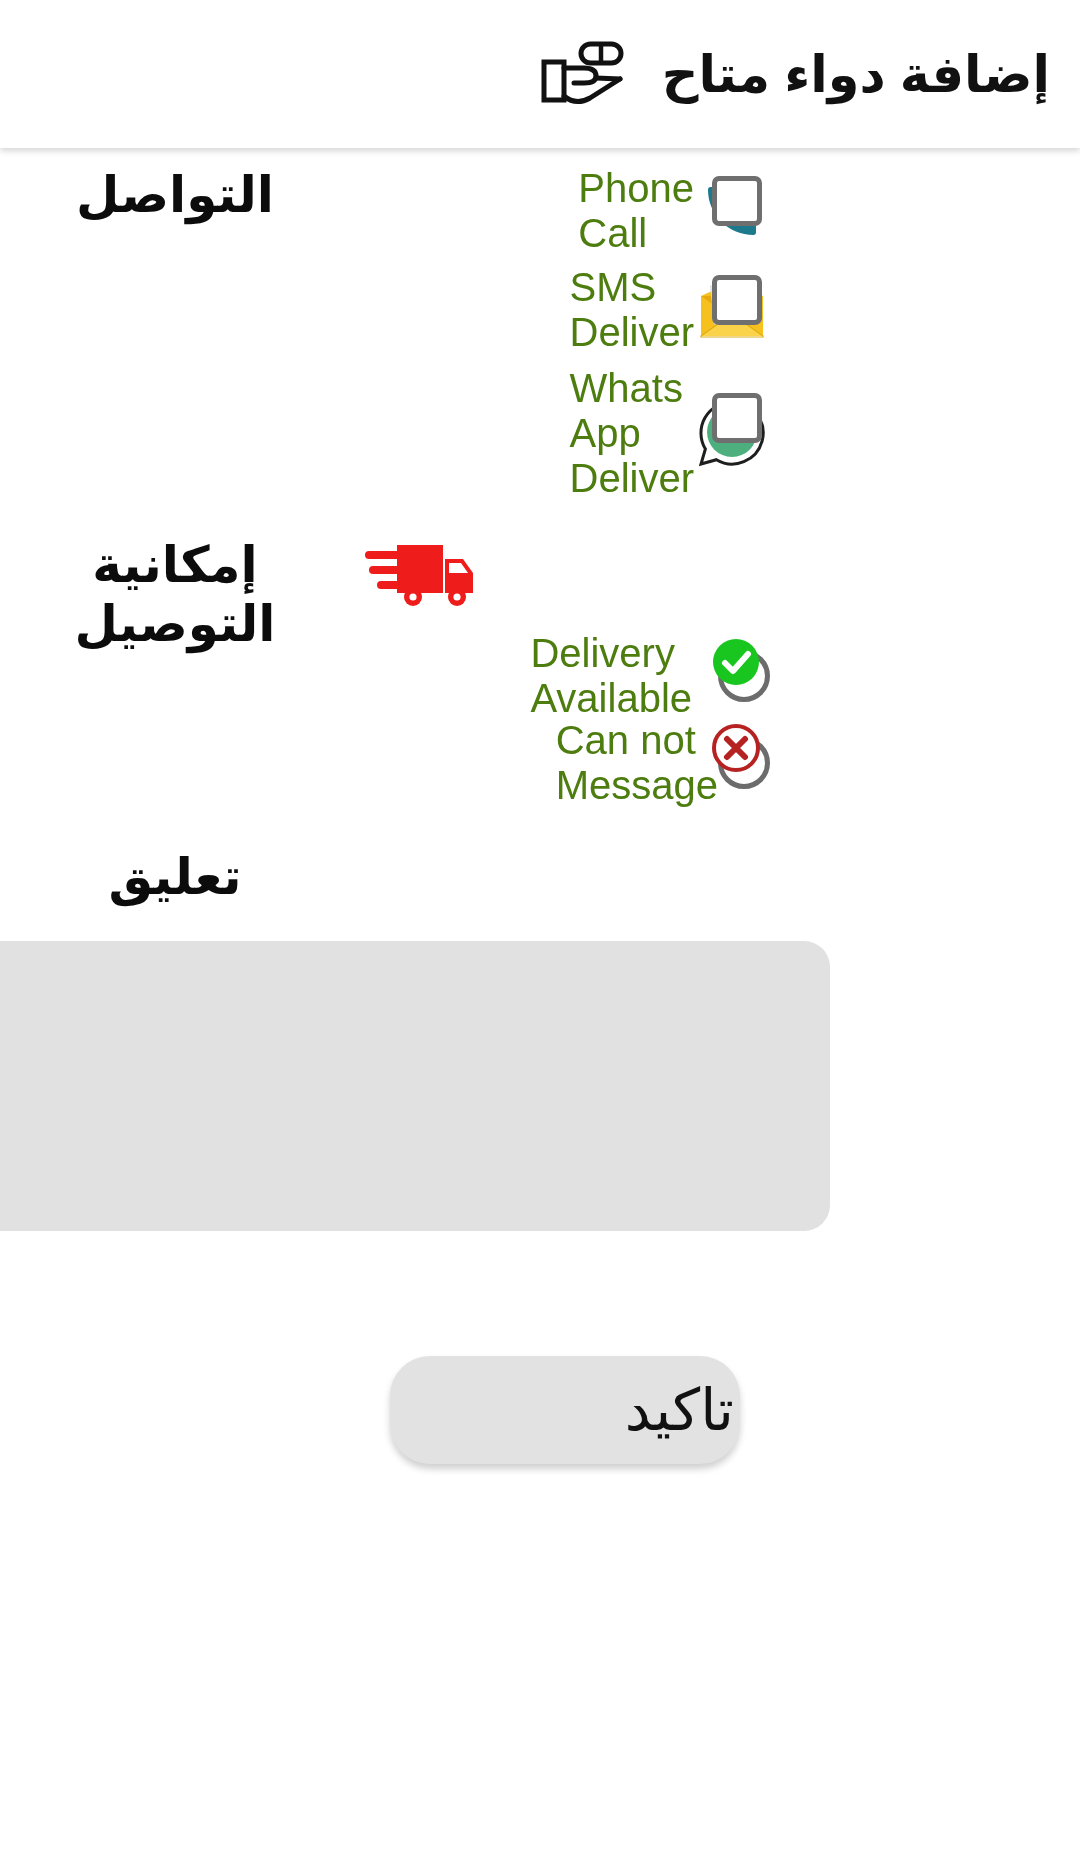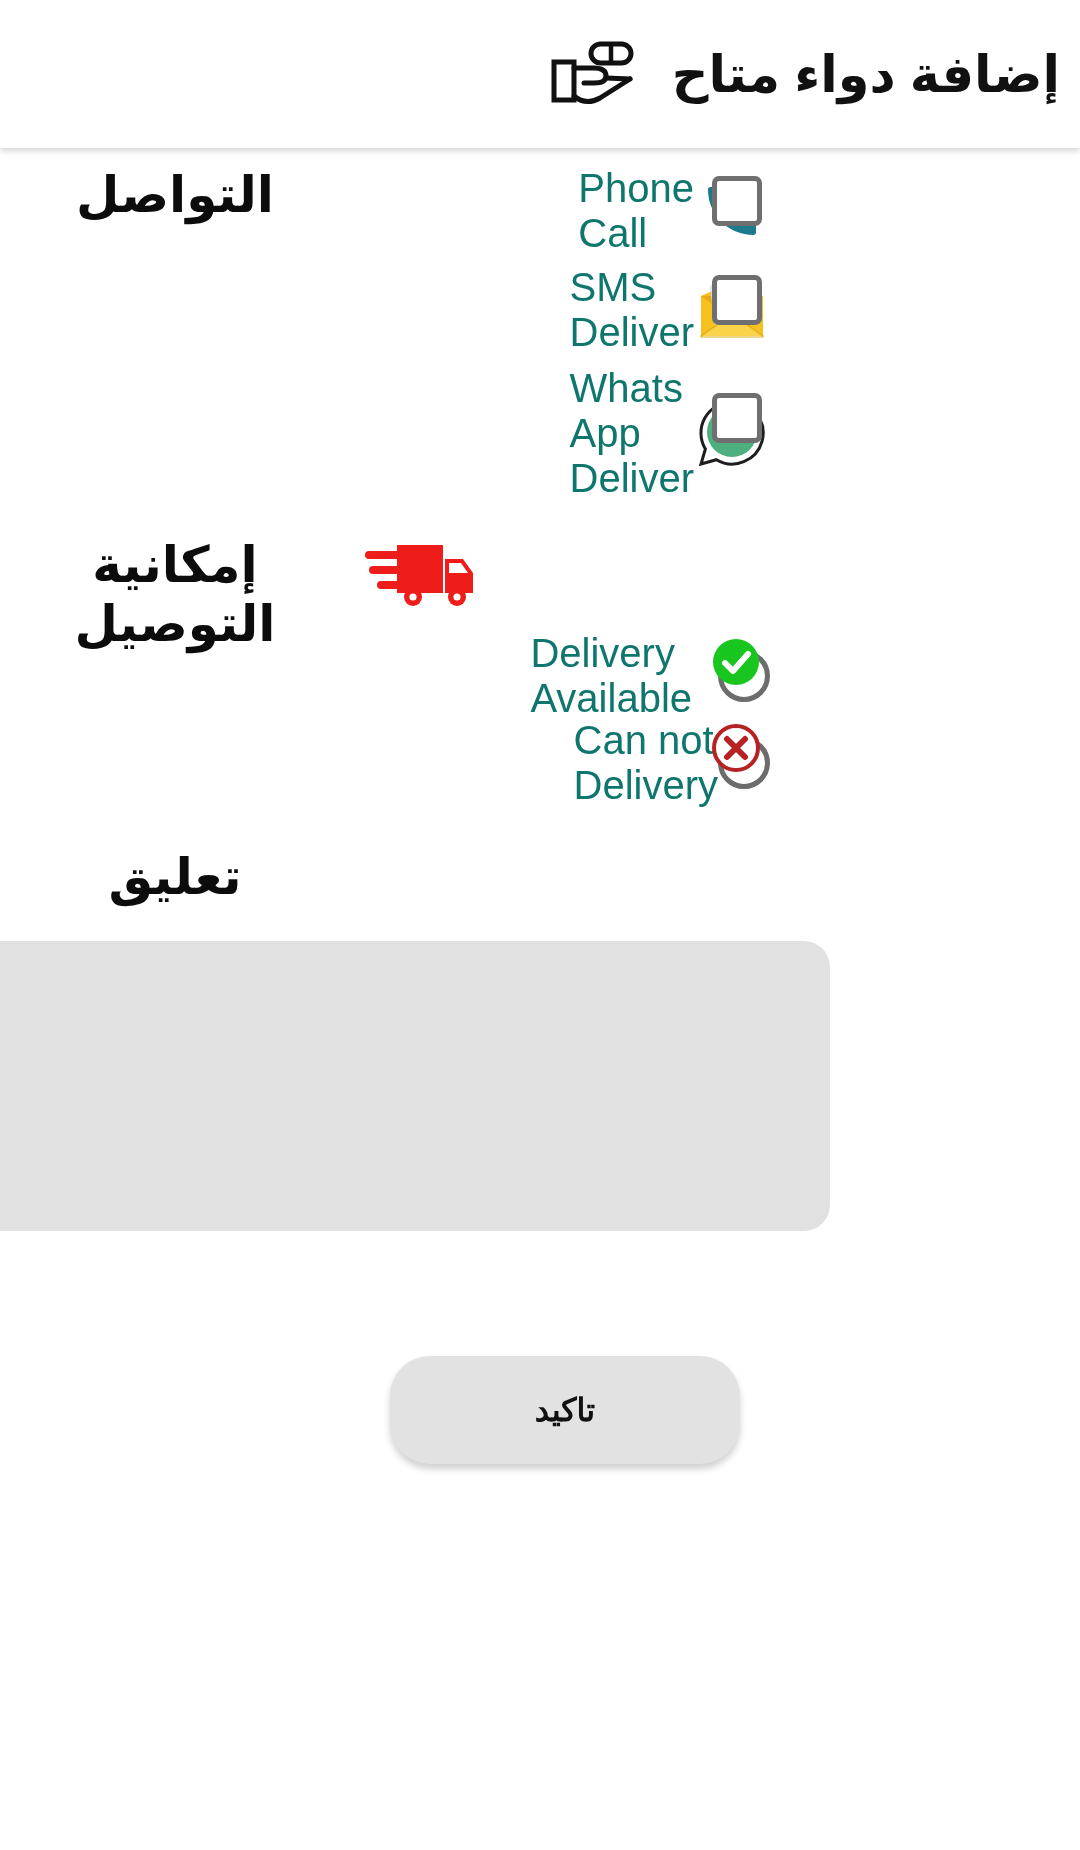--- a/index.html
+++ b/index.html
@@ -29,21 +29,21 @@
   .appbar-inner {
     position: absolute;
     right: 0;
     left: 0;
     top: 0;
     height: 148px;
     display: flex;
     flex-direction: row;
     align-items: center;
     justify-content: flex-start;
-    padding-right: 20px;
+    padding-right: 30px;
     box-sizing: border-box;
   }
   .appbar-title {
     font-size: 51px;
     font-weight: 700;
     color: #111111;
     letter-spacing: 0px;
     line-height: 1;
     white-space: nowrap;
     direction: rtl;
@@ -93,21 +93,21 @@
   .opt-icon {
     width: 76px;
     height: 76px;
     flex: 0 0 76px;
     display: flex;
     align-items: center;
     justify-content: center;
   }
   .opt-text {
     font-size: 40px;
-    color: #0f766e;
+    color: #4d7c0f;
     line-height: 1.12;
     direction: ltr;
     text-align: left;
     margin-left: 26px;
     font-weight: 400;
   }
 
   .checkbox {
     position: absolute;
     width: 50px;
@@ -150,26 +150,27 @@
     direction: rtl;
   }
 
   
   .confirm-btn {
     position: absolute;
     background: #e2e2e2;
     border: none;
     border-radius: 40px;
     font-family: "Liberation Sans", sans-serif;
-    font-size: 32px;
-    font-weight: 700;
+    font-size: 58px;
+    font-weight: 400;
     color: #111111;
     box-shadow: 0 5px 7px rgba(0,0,0,0.19);
     cursor: pointer;
     direction: rtl;
+    text-align: right;
   }
 </style>
 </head>
 <body>
 
 <div class="appbar">
   <div class="appbar-inner">
     <div class="appbar-title">إضافة دواء متاح</div>
     <div class="appbar-icon">
       <svg width="86" height="72" viewBox="0 0 86 72">
@@ -264,21 +265,21 @@
     </div>
     <div class="status-icon" style="right:318px; top:488px;">
       <svg width="52" height="52" viewBox="0 0 52 52">
         <circle cx="26" cy="26" r="23" fill="#19c61f"></circle>
         <path d="M15 27 L23 35 L38 18" fill="none" stroke="#ffffff" stroke-width="6" stroke-linecap="round" stroke-linejoin="round"></path>
       </svg>
     </div>
 
     <div class="opt-row" style="right:310px; top:570px;">
       <div class="radio"></div>
-      <div class="opt-text" style="margin-left:20px;">Can not Delivery</div>
+      <div class="opt-text" style="margin-left:20px;">Can not Message</div>
     </div>
     <div class="status-icon" style="right:318px; top:574px;">
       <svg width="52" height="52" viewBox="0 0 52 52">
         <circle cx="26" cy="26" r="22" fill="#ffffff" stroke="#b62222" stroke-width="4"></circle>
         <path d="M17 17 L35 35 M35 17 L17 35" stroke="#b62222" stroke-width="6" stroke-linecap="round"></path>
       </svg>
     </div>
   </div>
 
   <div class="section">

